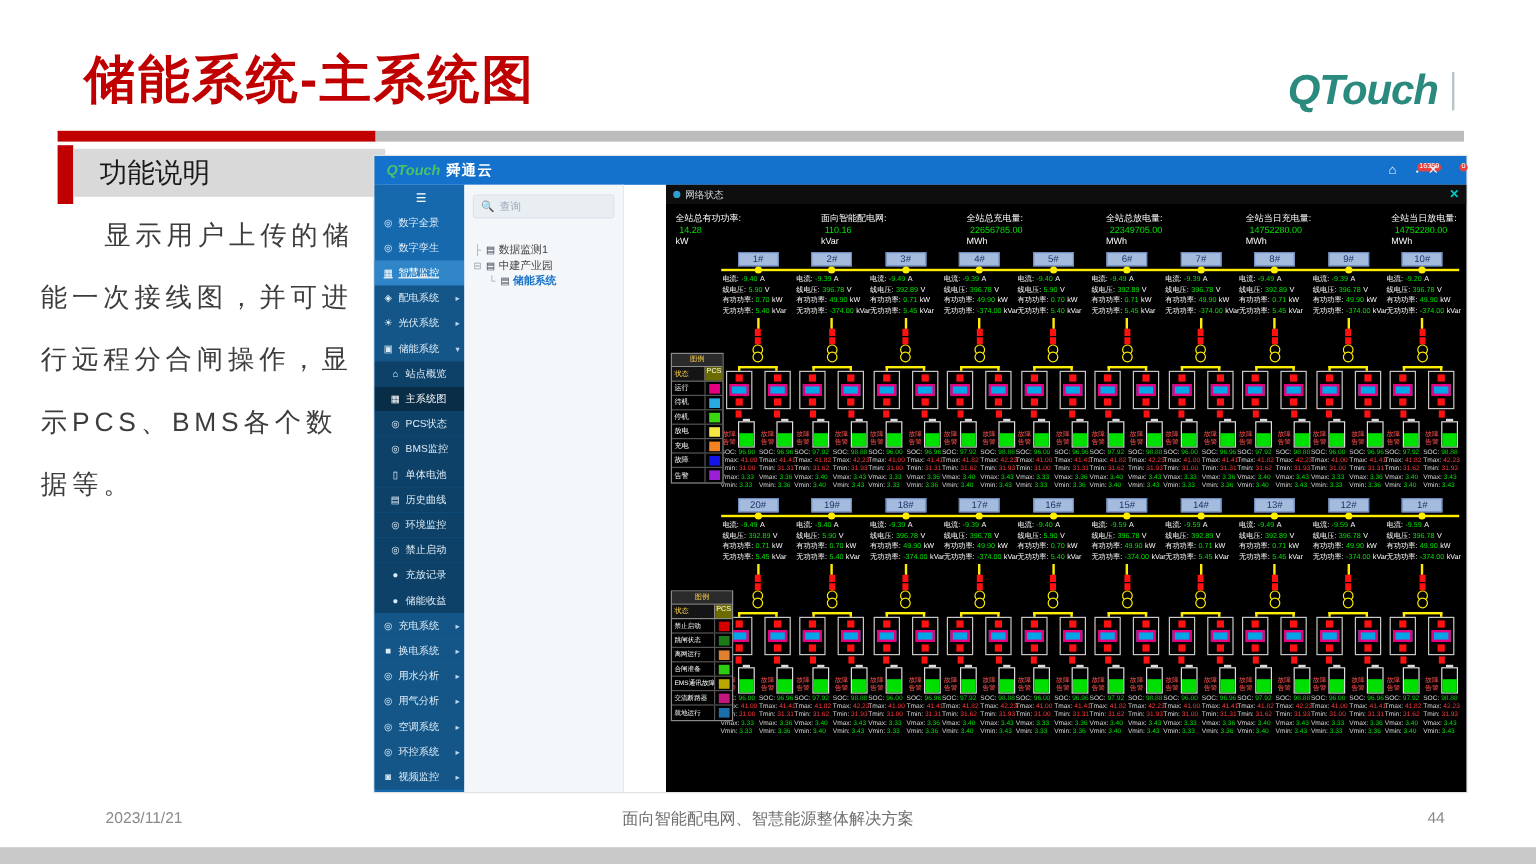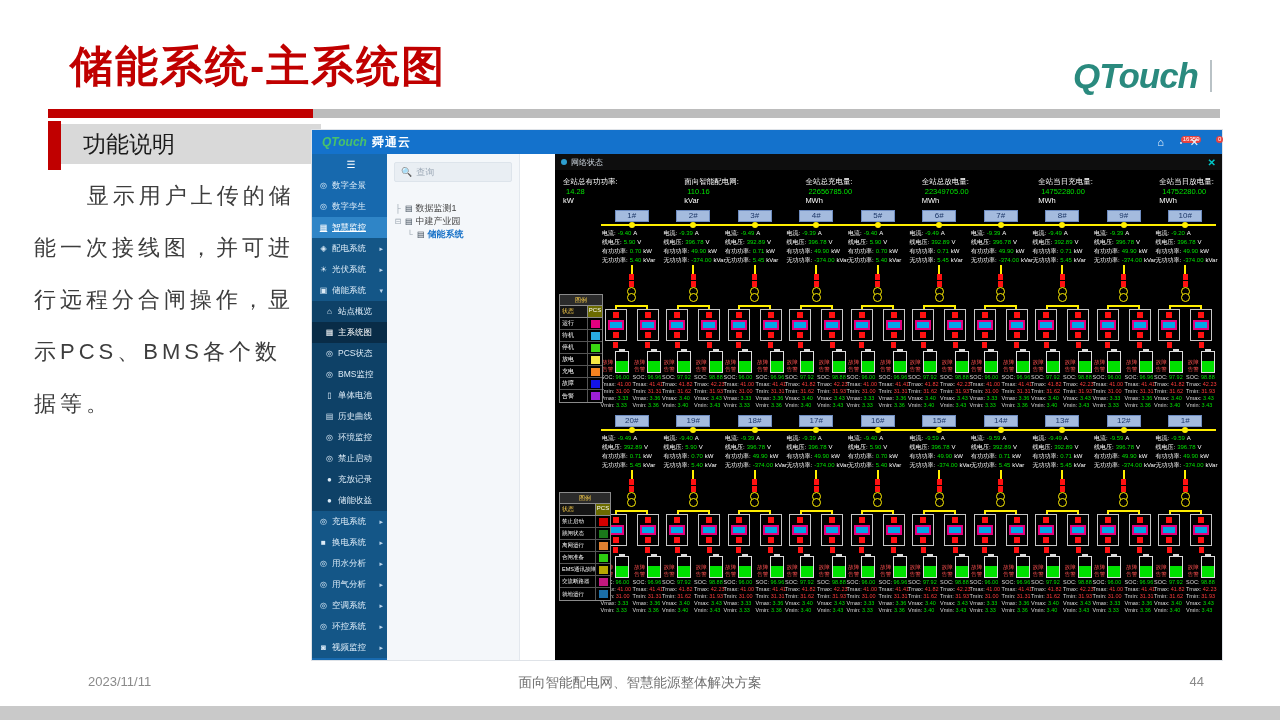--- a/index.html
+++ b/index.html
@@ -2358,16 +2358,16 @@
             <span class="legend-label">就地运行</span>
             <span class="legend-sw-cell">
               <span class="legend-swatch" style="background: rgb(27, 111, 168);"></span>
             </span>
           </div>
         </div>
     </div>
   </div>
 </div>
 
-<div class="footer-date">2023/11/11</div>
+<div class="footer-date">2023/11/21</div>
 <div class="footer-center">面向智能配电网、智慧能源整体解决方案</div>
 <div class="footer-page">44</div>
 <div class="footer-strip"></div>
 
 </body></html>

